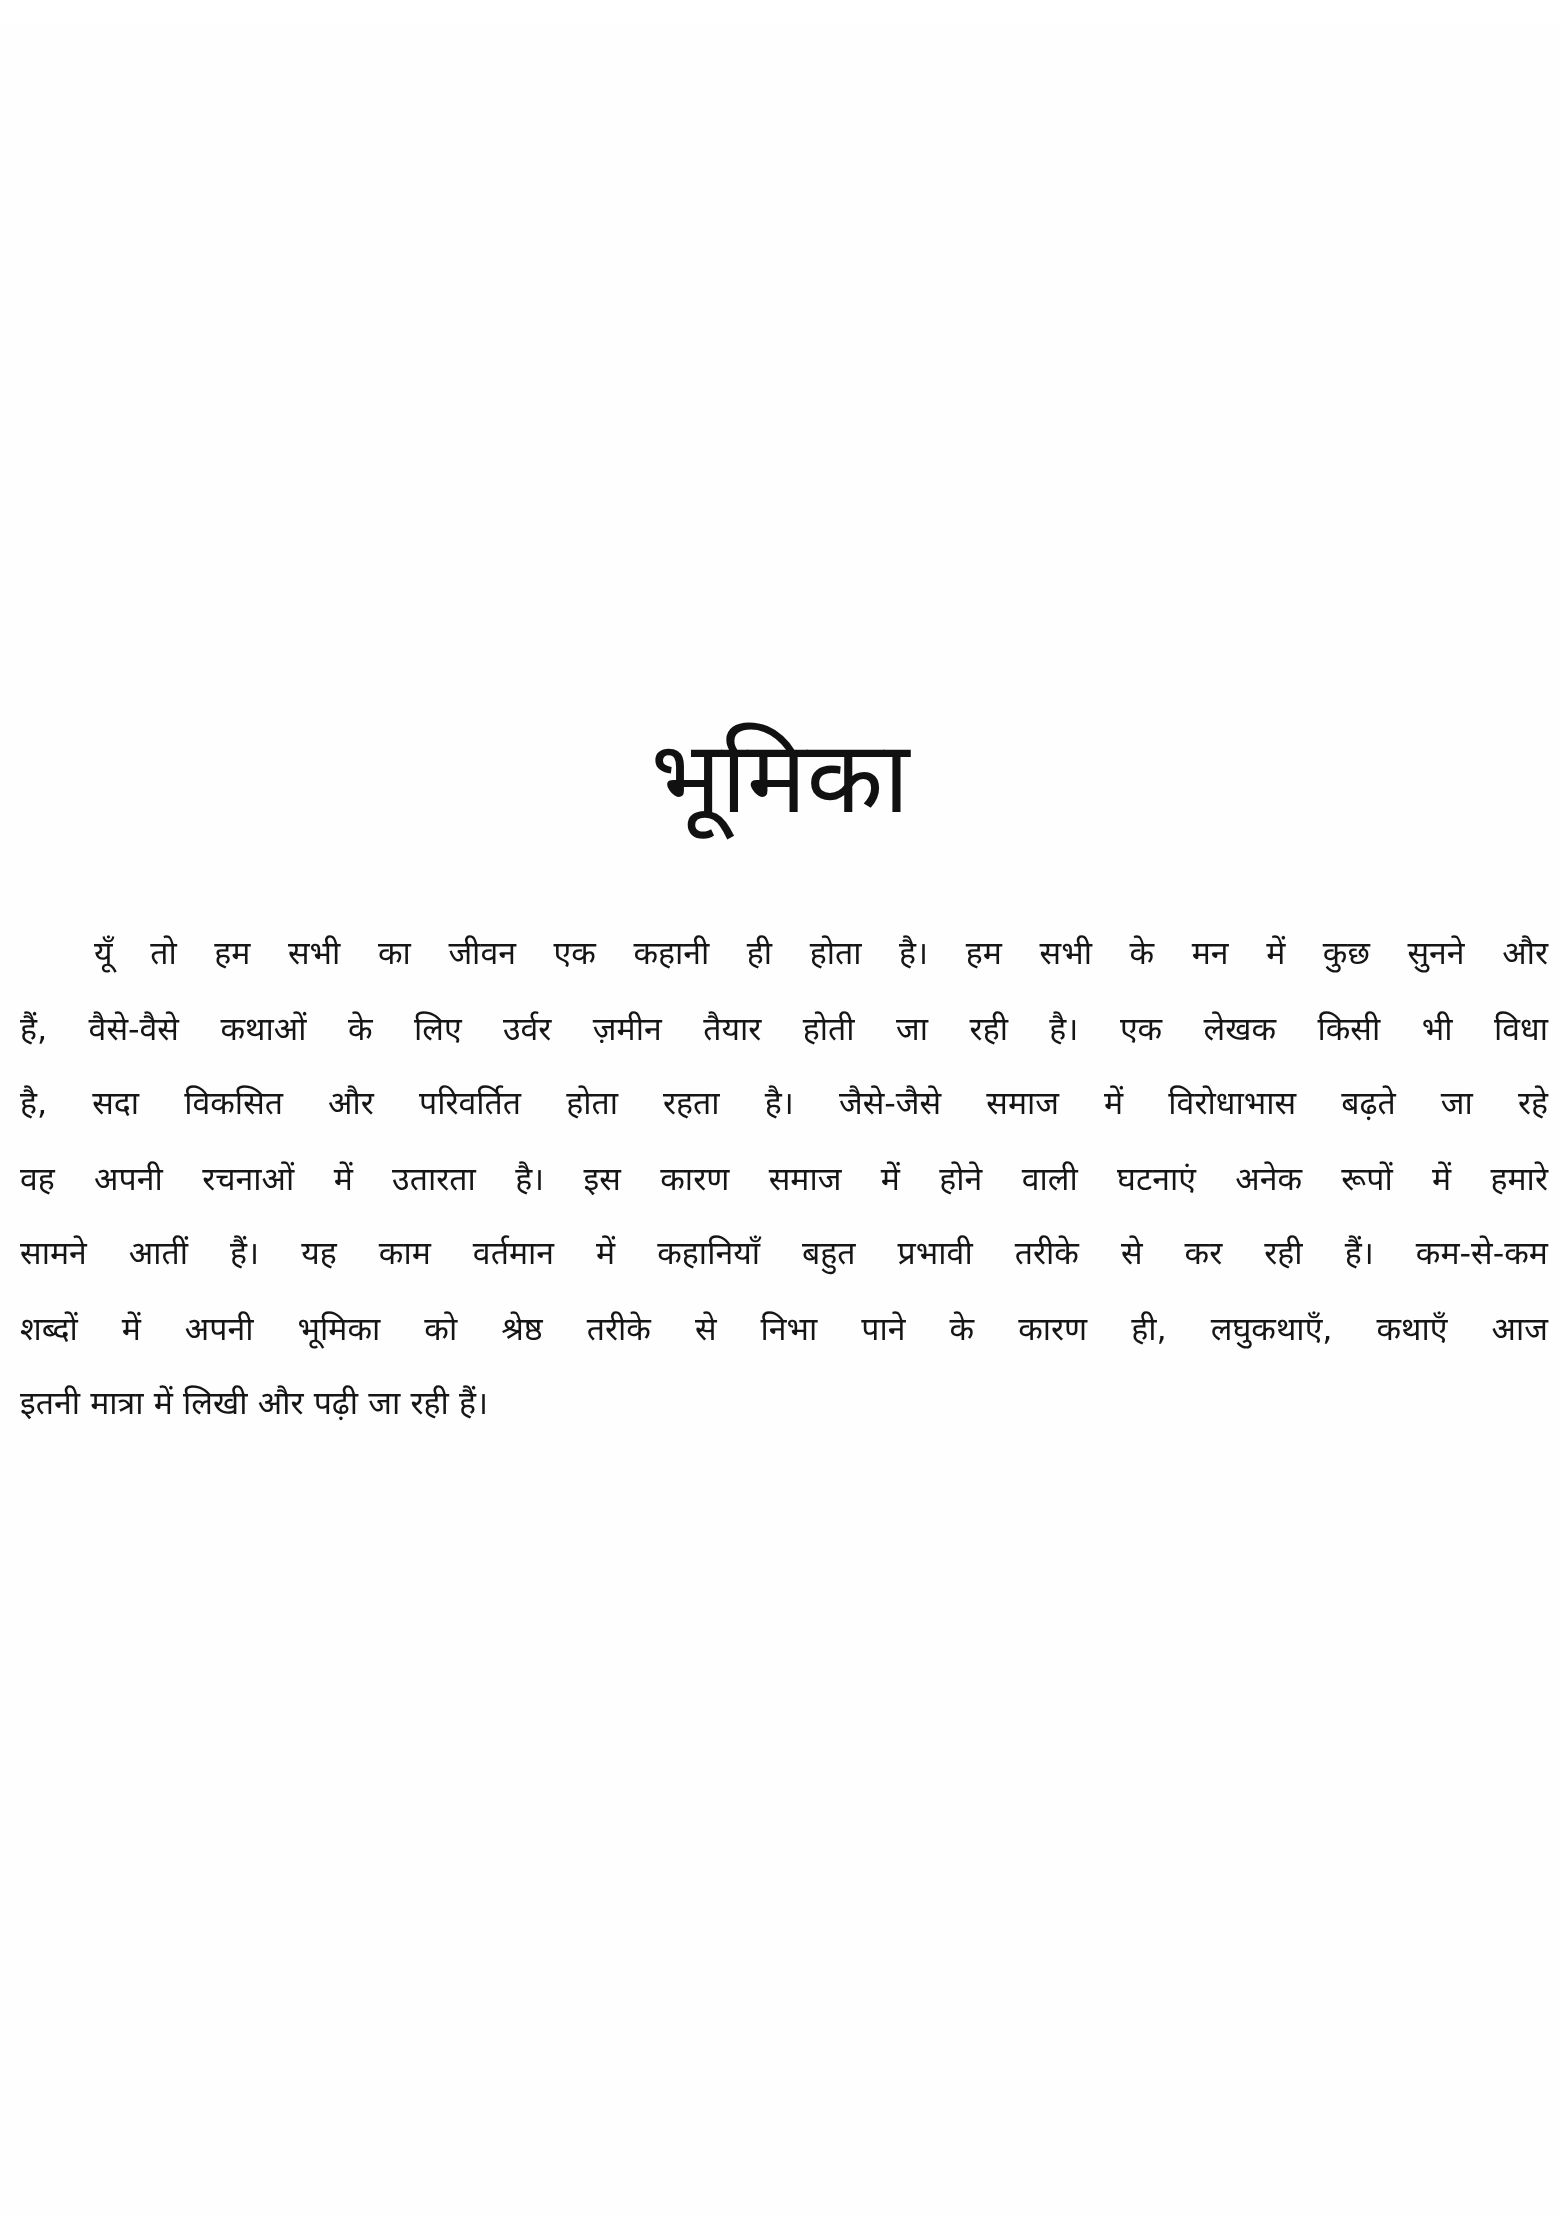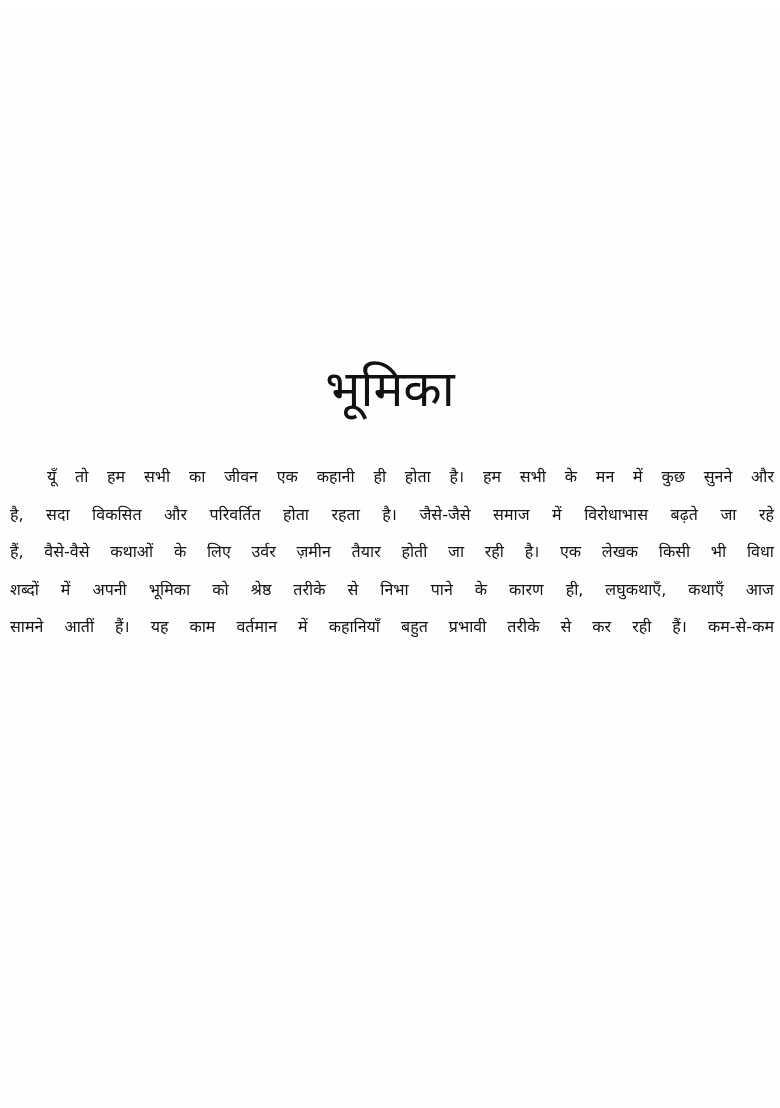--- a/index.html
+++ b/index.html
@@ -61,18 +61,20 @@
     }
   </style>
 </head>
 <body>
 
 <div class="page">
   <h1 class="title">भूमिका</h1>
 
   <p class="body-text">
     <span class="line first">यूँ तो हम सभी का जीवन एक कहानी ही होता है। हम सभी के मन में कुछ सुनने और</span>
+    <span class="line">हैं, वैसे-वैसे कथाओं के लिए उर्वर ज़मीन तैयार होती जा रही है। एक लेखक किसी भी विधा</span>
     <span class="line">है, सदा विकसित और परिवर्तित होता रहता है। जैसे-जैसे समाज में विरोधाभास बढ़ते जा रहे</span>
-    <span class="line">हैं, वैसे-वैसे कथाओं के लिए उर्वर ज़मीन तैयार होती जा रही है। एक लेखक किसी भी विधा</span>
+    <span class="line">वह अपनी रचनाओं में उतारता है। इस कारण समाज में होने वाली घटनाएं अनेक रूपों में हमारे</span>
+    <span class="line">सामने आतीं हैं। यह काम वर्तमान में कहानियाँ बहुत प्रभावी तरीके से कर रही हैं। कम-से-कम</span>
     <span class="line">शब्दों में अपनी भूमिका को श्रेष्ठ तरीके से निभा पाने के कारण ही, लघुकथाएँ, कथाएँ आज</span>
-    <span class="line">सामने आतीं हैं। यह काम वर्तमान में कहानियाँ बहुत प्रभावी तरीके से कर रही हैं। कम-से-कम</span>
+    <span class="line last">इतनी मात्रा में लिखी और पढ़ी जा रही हैं।</span>
   </p>
 </div>
 
 </body></html>

